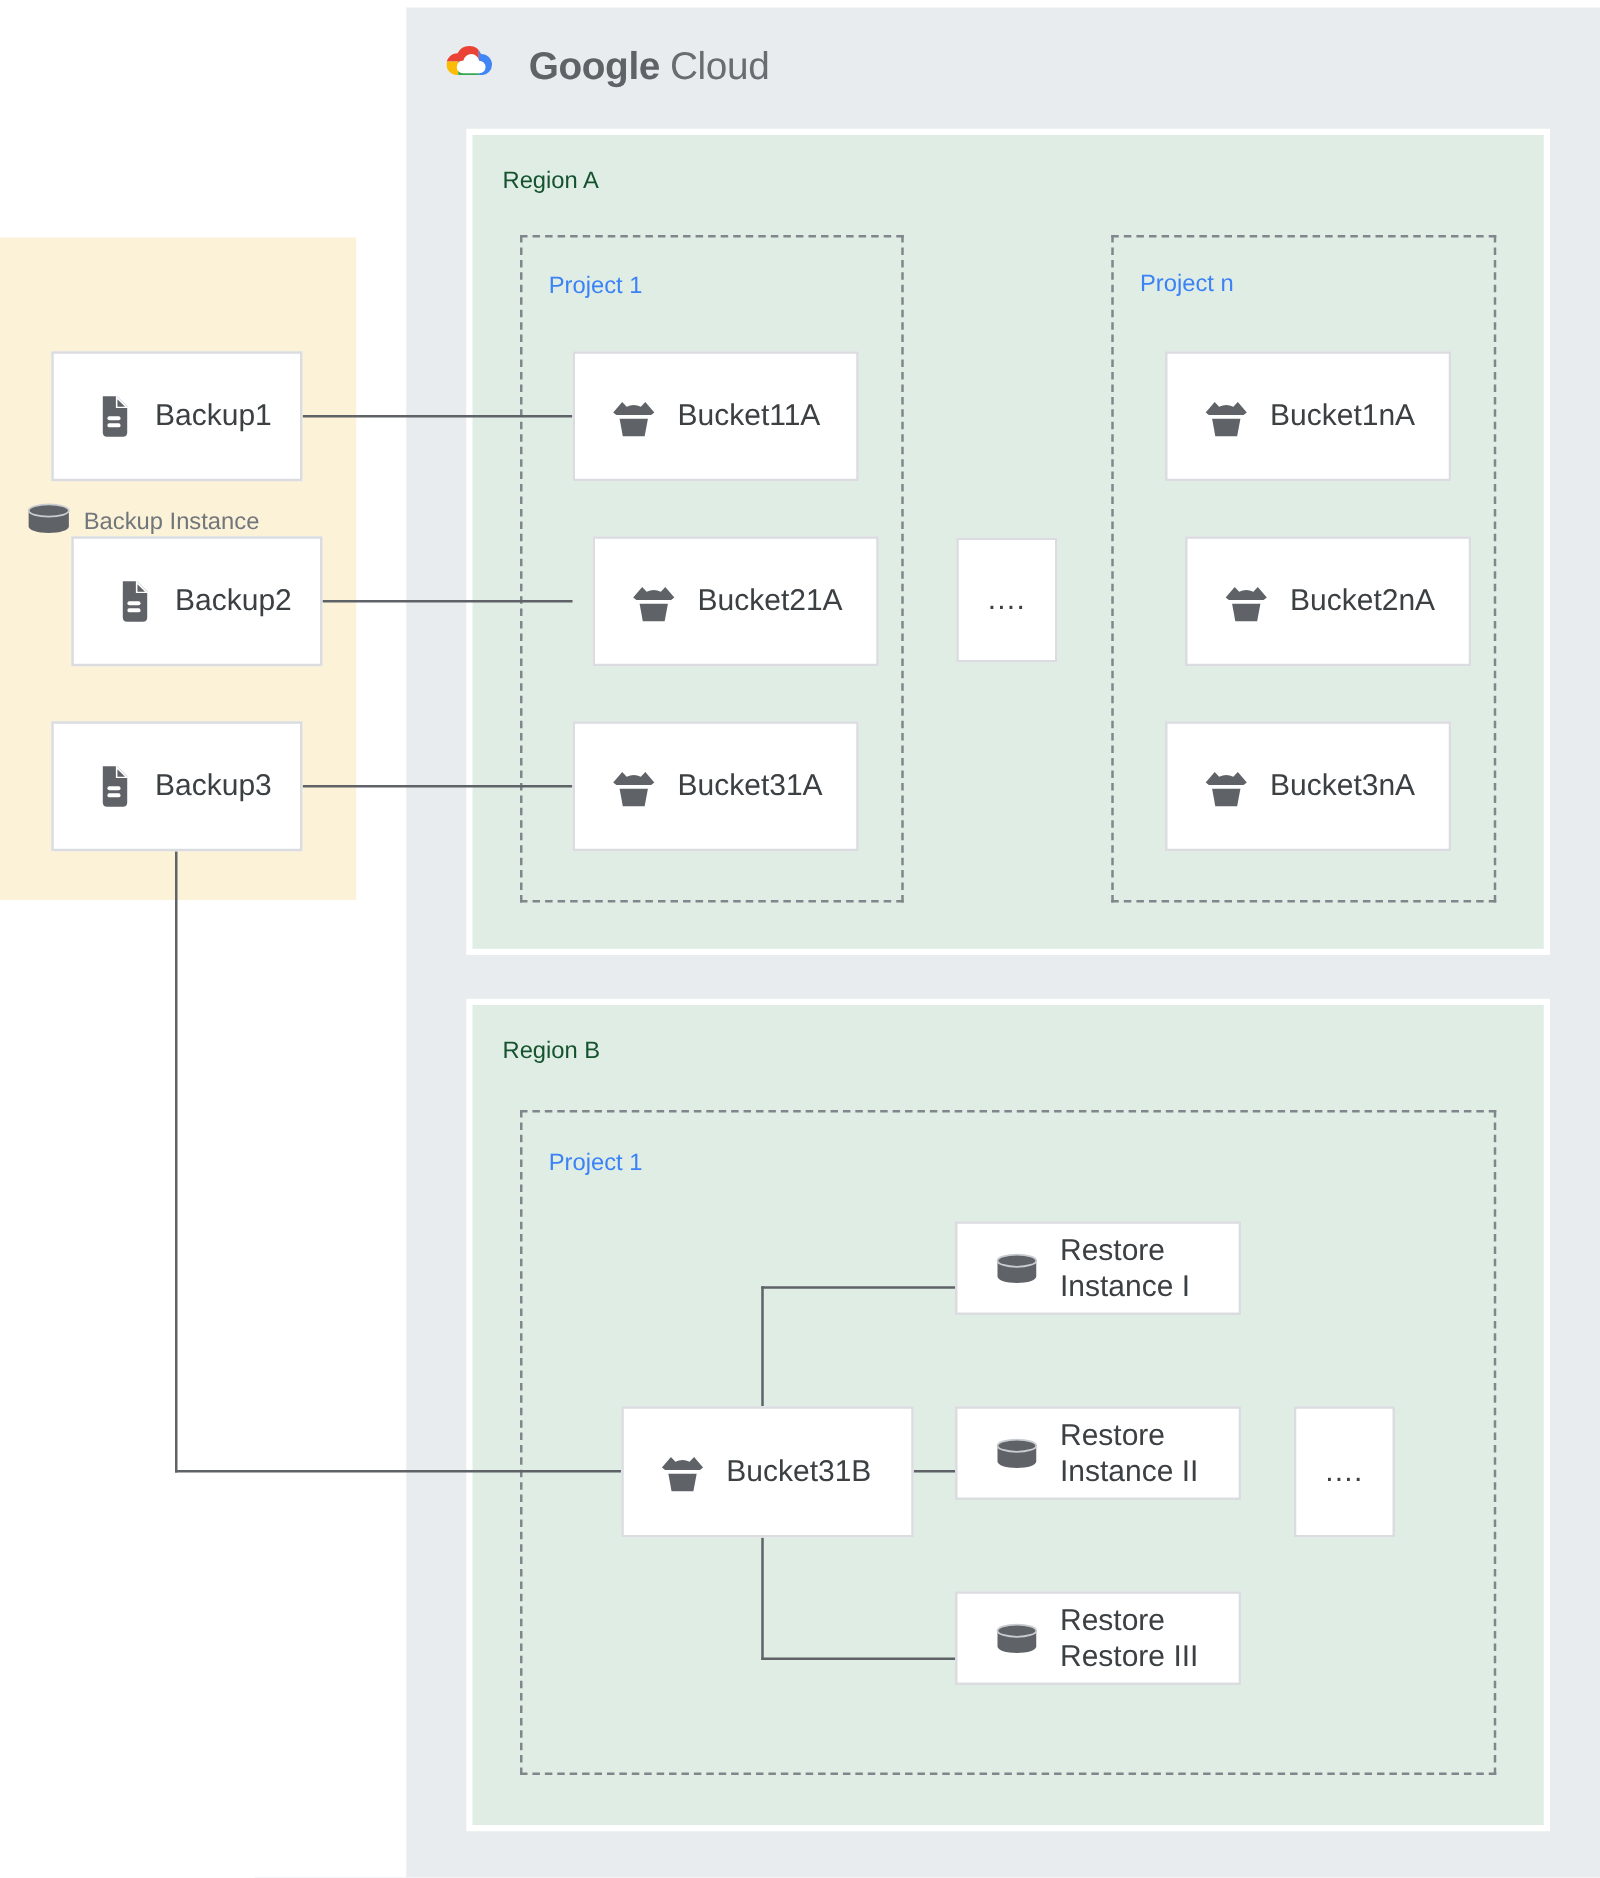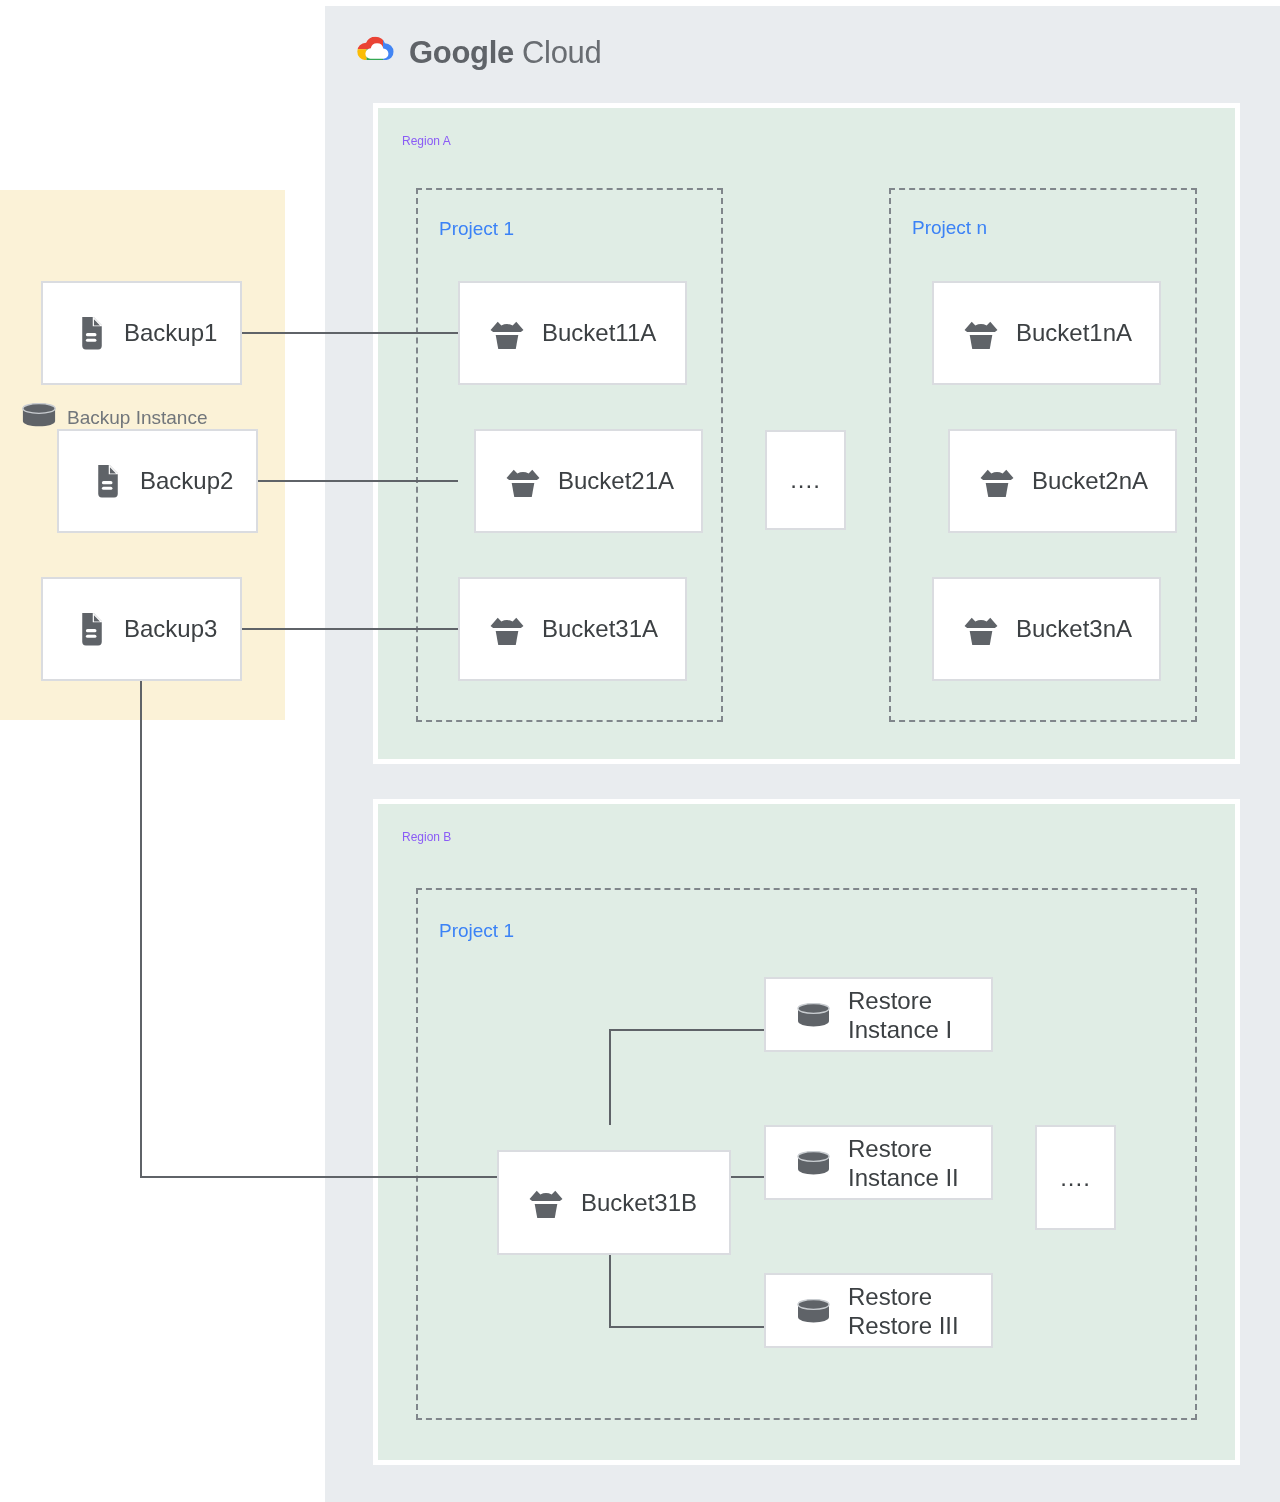--- a/index.html
+++ b/index.html
@@ -6,30 +6,30 @@
   body{
     width:1280px;height:1502px;position:relative;background:#ffffff;
     font-family:"Liberation Sans", sans-serif;overflow:hidden;
   }
   .abs{position:absolute;box-sizing:border-box;}
 
   
   .gcp-panel{left:325px;top:6px;width:955px;height:1496px;background:#E9ECEF;}
 
   
-  .logo{left:352px;top:30px;height:46px;display:flex;align-items:center;gap:10px;}
+  .logo{left:352px;top:30px;height:46px;display:flex;align-items:center;gap:24px;}
   .logo-text{font-size:31px;letter-spacing:-0.3px;white-space:nowrap;}
   .logo-word1{color:#5F6368;font-weight:600;}
   .logo-word2{color:#5F6368;font-weight:400;margin-left:8px;opacity:.92;}
 
   
   .region{background:#E0EDE5;border:5px solid #ffffff;}
   .region-a{left:373px;top:103px;width:867px;height:661px;}
   .region-b{left:373px;top:799px;width:867px;height:666px;}
-  .region-label{font-size:12px;color:#8b5cf6;}
+  .region-label{font-size:19px;color:#14532d;}
 
   
   .project{border:2px dashed #80868B;}
   .project-label{font-size:19px;color:#3b82f6;}
   .project-a1{left:416px;top:188px;width:307px;height:534px;}
   .project-an{left:889px;top:188px;width:308px;height:534px;}
   .project-b1{left:416px;top:888px;width:781px;height:532px;}
 
   
   .legend-panel{left:0;top:190px;width:285px;height:530px;background:#FBF2D7;}
@@ -49,21 +49,21 @@
   .bucket-card{width:229px;height:104px;}
   .bucket-card .card-icon{margin-left:29px;}
   .row-1{top:281px;} .row-2{top:429px;margin-left:16px;} .row-3{top:577px;}
   .col-a1{left:458px;} .col-an{left:932px;}
   .dots-card{justify-content:center;font-size:24px;color:#3C4043;letter-spacing:1px;}
   .dots-a{left:765px;top:430px;width:81px;height:100px;}
   .dots-b{left:1035px;top:1125px;width:81px;height:105px;}
   .restore-card{left:764px;width:229px;height:75px;}
   .restore-card .card-icon{margin-left:29px;}
   .restore-1{top:977px;} .restore-2{top:1125px;} .restore-3{top:1273px;}
-  .bucket31b-card{left:497px;top:1125px;width:234px;height:105px;margin-top:25px;}
+  .bucket31b-card{left:497px;top:1125px;width:234px;height:105px;}
   .bucket31b-card .card-icon{margin-left:29px;}
 
   
   .line{background:#5F6368;}
   .l-b1{left:242px;top:332px;width:216px;height:2px;}
   .l-b2{left:242px;top:480px;width:216px;height:2px;}
   .l-b3{left:242px;top:628px;width:216px;height:2px;}
   .l-b3-down{left:140px;top:681px;width:2px;height:497px;}
   .l-b3-to31b{left:140px;top:1176px;width:357px;height:2px;}
   .l-31b-r2{left:723px;top:1176px;width:41px;height:2px;}

